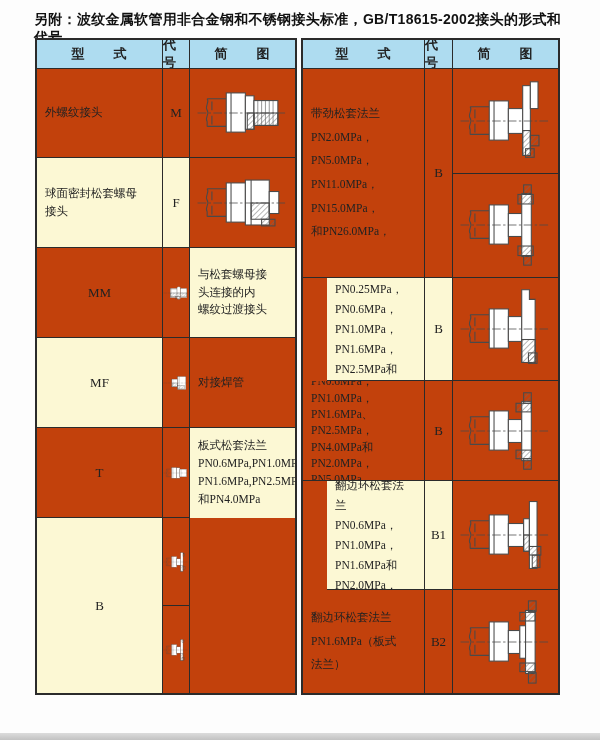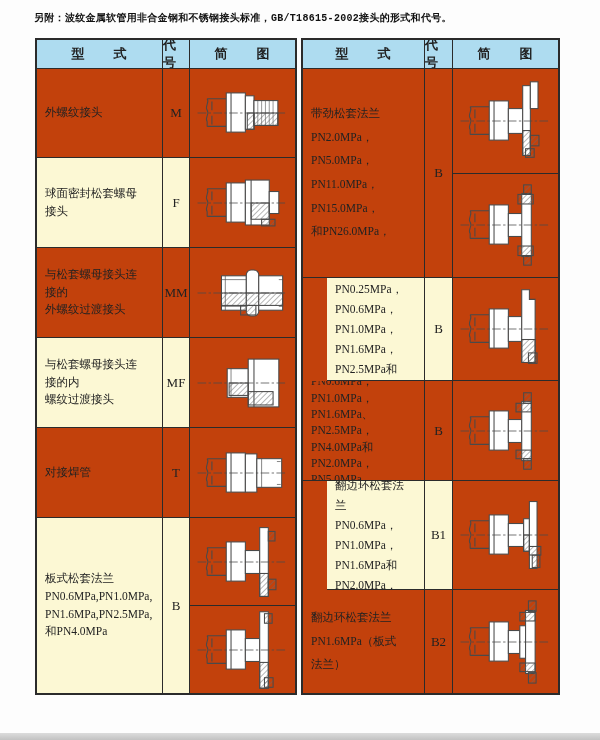--- a/index.html
+++ b/index.html
@@ -1,20 +1,20 @@
 <!DOCTYPE html>
 <html><head>
 <meta charset="utf-8">
 <style>
   html,body{margin:0;padding:0;background:#ffffff;}
   .page{position:relative;width:600px;height:740px;background:#fdfdfd;overflow:hidden;
         font-family:"Liberation Serif","DejaVu Serif",serif;color:#1c1c1c;}
   .title{position:absolute;left:34px;top:11px;width:540px;
-         font-family:Liberation Mono, monospace;
-         font-weight:bold;font-size:10px;letter-spacing:0.3px;color:#111;}
+         font-family:Liberation Sans, sans-serif;
+         font-weight:bold;font-size:14px;letter-spacing:0.3px;color:#111;}
   .tbl{position:absolute;top:38px;display:grid;border:2px solid #2b2b2b;background:#c2410c;
        box-sizing:border-box;}
   .tbl-left{left:35px;width:262px;height:657px;
             grid-template-columns:126px 27px 105px;
             grid-template-rows:29px 89px 90px 90px 90px 90px 175px;}
   .tbl-right{left:301px;width:259px;height:657px;
              grid-template-columns:122px 28px 105px;
              grid-template-rows:29px 209px 103px 100px 109px 103px;}
   .cell{box-sizing:border-box;border-right:1.5px solid #2b2b2b;border-bottom:1.5px solid #2b2b2b;
         display:flex;align-items:center;overflow:hidden;}
@@ -94,22 +94,20 @@
               <line x1="59" y1="21" x2="59" y2="68"></line>
               <rect x="78" y="33" width="10" height="23" fill="#fff"></rect>
               <rect x="59" y="45" width="19" height="17" fill="url(#hp)"></rect>
               <rect x="70" y="62" width="14" height="7" fill="url(#hp)"></rect>
               <line x1="3" y1="45" x2="97" y2="45" stroke-width="0.8" stroke-dasharray="9 2.5 2.5 2.5"></line>
             </g>
           </svg>
         </div>
       </div>
 
-    <div class="cell type">与松套螺母接头连接的
-外螺纹过渡接头</div>
     <div class="cell code">MM</div>
     <div class="cell dia">
         <div class="dsub">
           <svg viewBox="0 0 100 90" width="97" height="86">
             <defs>
               <pattern id="hp" patternUnits="userSpaceOnUse" width="4" height="4" patternTransform="rotate(45)">
                 <line x1="0" y1="0" x2="0" y2="4" stroke="#6a6a6a" stroke-width="1"></line>
               </pattern>
             </defs>
             <g fill="none" stroke="#4a4a4a" stroke-width="1.1" stroke-linejoin="miter">

